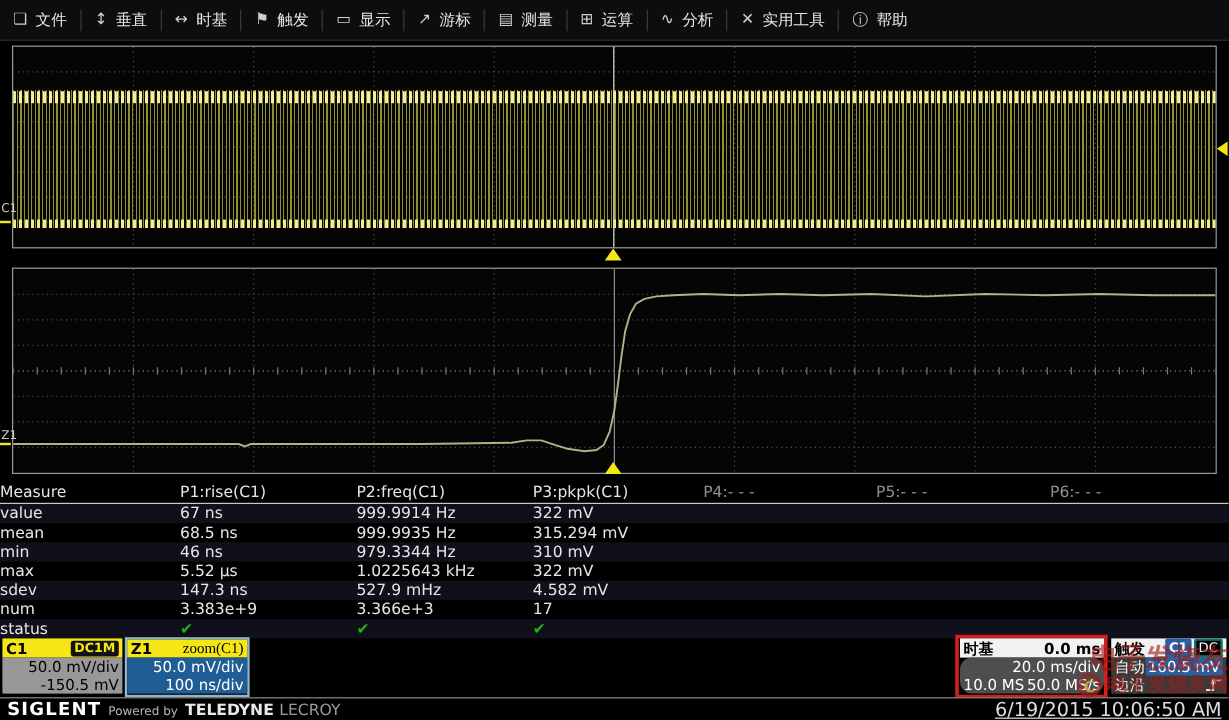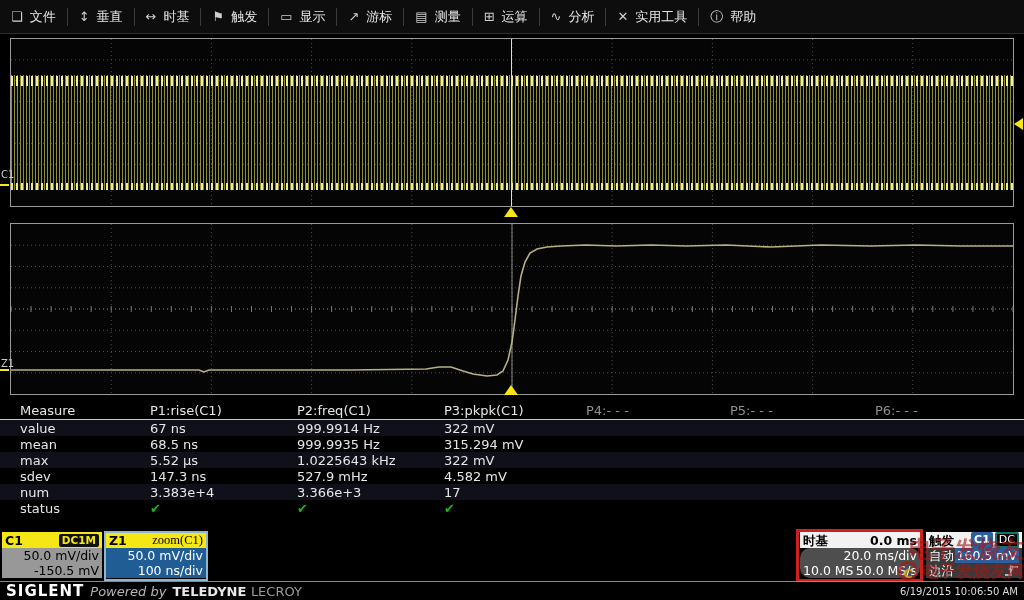--- a/index.html
+++ b/index.html
@@ -29,21 +29,21 @@
           border-right:7px solid transparent;border-bottom:10px solid #f5e616;}
   .tri-left{position:absolute;width:0;height:0;border-top:6px solid transparent;
           border-bottom:6px solid transparent;border-right:9px solid #f5e616;}
   
   .measure{position:absolute;left:0;top:402px;width:1024px;font-size:13px;}
   .mrow{display:grid;grid-template-columns:150px 147px 147px 142px 144px 145px auto;height:16px;
         align-items:center;}
   .mrow.hdr{height:17px;border-bottom:1px solid #c8c8c8;}
   .mrow:nth-child(even){background:#10101a;}
   .mc{padding-left:0;white-space:nowrap;overflow:hidden;}
-  .mc.lab{padding-left:20px;}
+  .mc.lab{padding-left:0;}
   .dim{color:#8f8f8f;}
   .chk{color:#21b11e;font-weight:bold;}
   
   .descbox{position:absolute;top:532px;height:46px;font-size:12.5px;line-height:15px;}
   .dhead{height:16px;display:flex;justify-content:space-between;align-items:center;
          padding:0 3px;font-weight:bold;color:#000;}
   .dbody{height:30px;text-align:right;padding:0 3px;box-sizing:border-box;}
   #c1box{left:2px;width:100px;}
   #c1box .dhead{background:#f5e616;}
   #c1box .dbody{background:#989898;color:#000;}
@@ -65,24 +65,24 @@
   .trrow{display:flex;justify-content:space-between;align-items:center;height:15px;}
   .lvlchip{background:#2b5f9e;padding:0 2px;}
   .redrect{position:absolute;left:796px;top:529px;width:127px;height:53px;
            border:3px solid #cf1f1f;box-sizing:border-box;}
   
   .footer{position:absolute;left:0;top:581px;width:1024px;height:19px;background:#000;
           border-top:1px solid #8a8a8a;display:flex;align-items:center;justify-content:space-between;
           padding:0 6px;box-sizing:border-box;}
   .fleft{display:flex;align-items:baseline;gap:6px;}
   .brand{font-size:15px;font-weight:bold;letter-spacing:1px;color:#fff;}
-  .powered{font-size:13px;color:#b5b5b5;font-style:italic;}
+  .powered{font-size:10px;color:#b5b5b5;}
   .vendor{font-size:13px;font-weight:bold;color:#e8e8e8;}
   .vendor .lecroy{font-weight:normal;color:#9a9a9a;}
-  .datetime{font-size:10px;color:#ddd;}
+  .datetime{font-size:16px;color:#ddd;text-decoration:underline;}
   
   .watermark{position:absolute;right:0;top:537px;width:200px;height:62px;pointer-events:none;
              color:rgba(165,25,25,0.62);font-weight:bold;text-align:right;overflow:hidden;}
   .wm1{font-size:23px;line-height:24px;}
   .wm2{font-size:17px;line-height:20px;display:flex;align-items:center;justify-content:flex-end;gap:4px;}
   .wmcircle{width:20px;height:20px;border-radius:50%;border:3px solid rgba(165,25,25,0.7);
             color:rgba(220,160,40,0.85);font-size:13px;line-height:20px;text-align:center;box-sizing:border-box;}
 </style>
 </head>
 <body>
@@ -277,40 +277,49 @@
     <div class="mrow">
       <div class="mc lab">mean</div>
       <div class="mc">68.5 ns</div>
       <div class="mc">999.9935 Hz</div>
       <div class="mc">315.294 mV</div>
       <div class="mc"></div>
       <div class="mc"></div>
       <div class="mc"></div>
     </div>
     <div class="mrow">
+      <div class="mc lab">min</div>
+      <div class="mc">46 ns</div>
+      <div class="mc">979.3344 Hz</div>
+      <div class="mc">310 mV</div>
+      <div class="mc"></div>
+      <div class="mc"></div>
+      <div class="mc"></div>
+    </div>
+    <div class="mrow">
       <div class="mc lab">max</div>
       <div class="mc">5.52 µs</div>
       <div class="mc">1.0225643 kHz</div>
       <div class="mc">322 mV</div>
       <div class="mc"></div>
       <div class="mc"></div>
       <div class="mc"></div>
     </div>
     <div class="mrow">
       <div class="mc lab">sdev</div>
       <div class="mc">147.3 ns</div>
       <div class="mc">527.9 mHz</div>
       <div class="mc">4.582 mV</div>
       <div class="mc"></div>
       <div class="mc"></div>
       <div class="mc"></div>
     </div>
     <div class="mrow">
       <div class="mc lab">num</div>
-      <div class="mc">3.383e+4</div>
+      <div class="mc">3.383e+9</div>
       <div class="mc">3.366e+3</div>
       <div class="mc">17</div>
       <div class="mc"></div>
       <div class="mc"></div>
       <div class="mc"></div>
     </div>
     <div class="mrow">
       <div class="mc lab">status</div>
       <div class="mc chk">✔</div>
       <div class="mc chk">✔</div>

